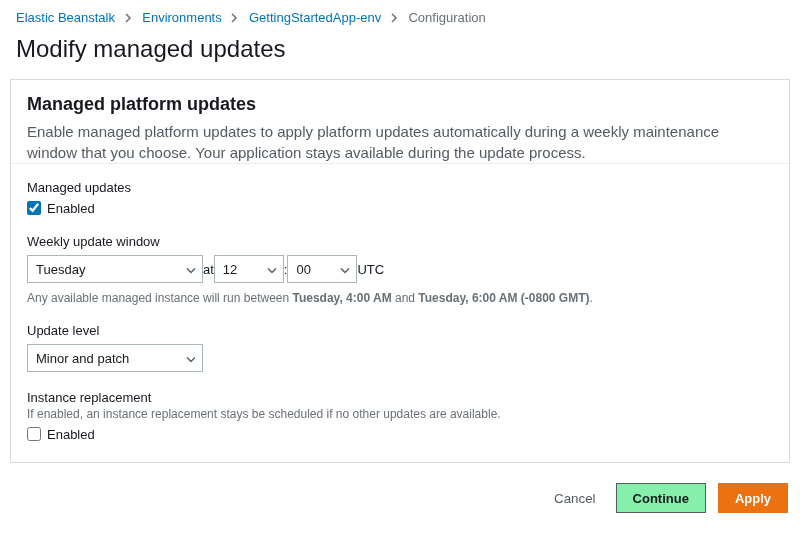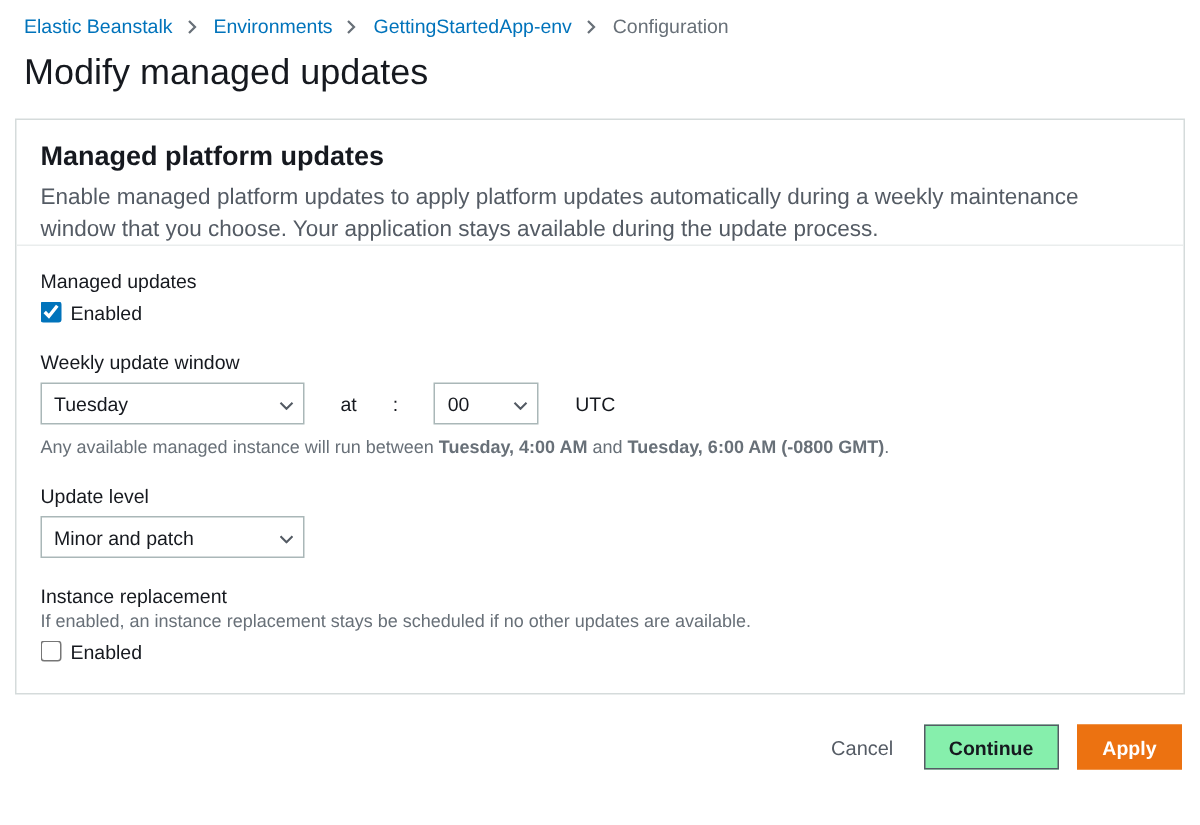--- a/index.html
+++ b/index.html
@@ -71,21 +71,21 @@
     font-size: 13px;
   }
   input[type="checkbox"] {
     width: 14px; height: 14px;
     accent-color: #0073bb;
     margin: 0;
   }
   .row-inline {
     display: flex;
     align-items: center;
-    gap: 24px;
+    gap: 0;
   }
   .select {
     position: relative;
     display: inline-flex;
     align-items: center;
     border: 1px solid #aab7b8;
     background: #fff;
     height: 28px;
     padding: 0 26px 0 8px;
     font-size: 13px;
@@ -186,20 +186,26 @@
     <div class="field-group">
       <span class="field-label">Weekly update window</span>
       <div class="row-inline">
         <div class="select wide">
           <span>Tuesday</span>
           <span class="caret"><svg width="10" height="6" viewBox="0 0 10 6">
                 <path d="M1 1 L5 5 L9 1" stroke="#545b64" stroke-width="1.4" fill="none"></path>
               </svg></span>
         </div>
         <span class="small-at">at</span>
+        <div class="select" style="min-width:70px">
+          <span>12</span>
+          <span class="caret"><svg width="10" height="6" viewBox="0 0 10 6">
+                <path d="M1 1 L5 5 L9 1" stroke="#545b64" stroke-width="1.4" fill="none"></path>
+              </svg></span>
+        </div>
         <span>:</span>
         <div class="select" style="min-width:70px">
           <span>00</span>
           <span class="caret"><svg width="10" height="6" viewBox="0 0 10 6">
                 <path d="M1 1 L5 5 L9 1" stroke="#545b64" stroke-width="1.4" fill="none"></path>
               </svg></span>
         </div>
         <span class="utc">UTC</span>
       </div>
       <div class="help-text">

